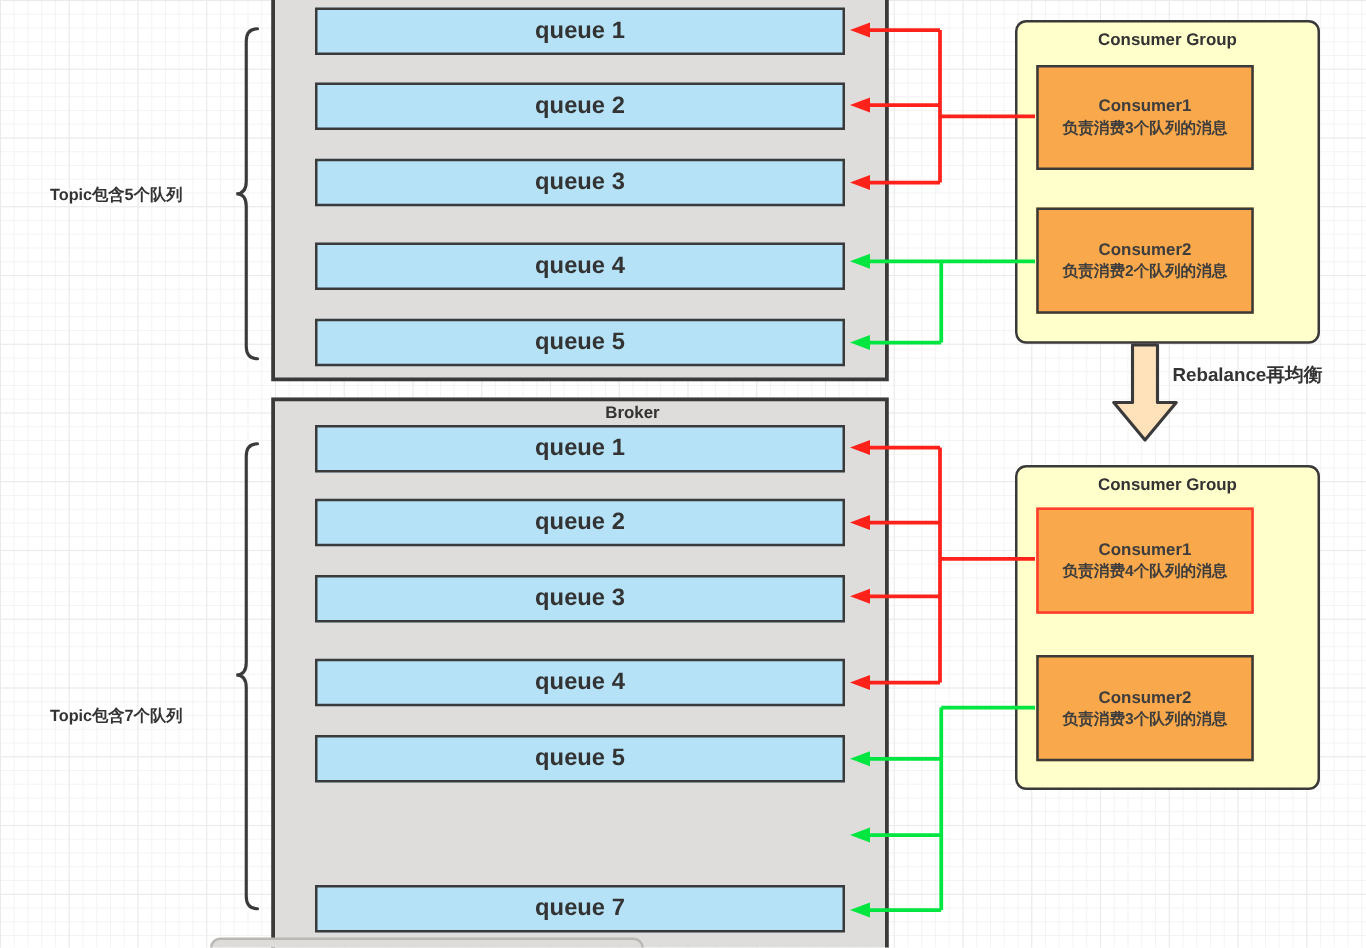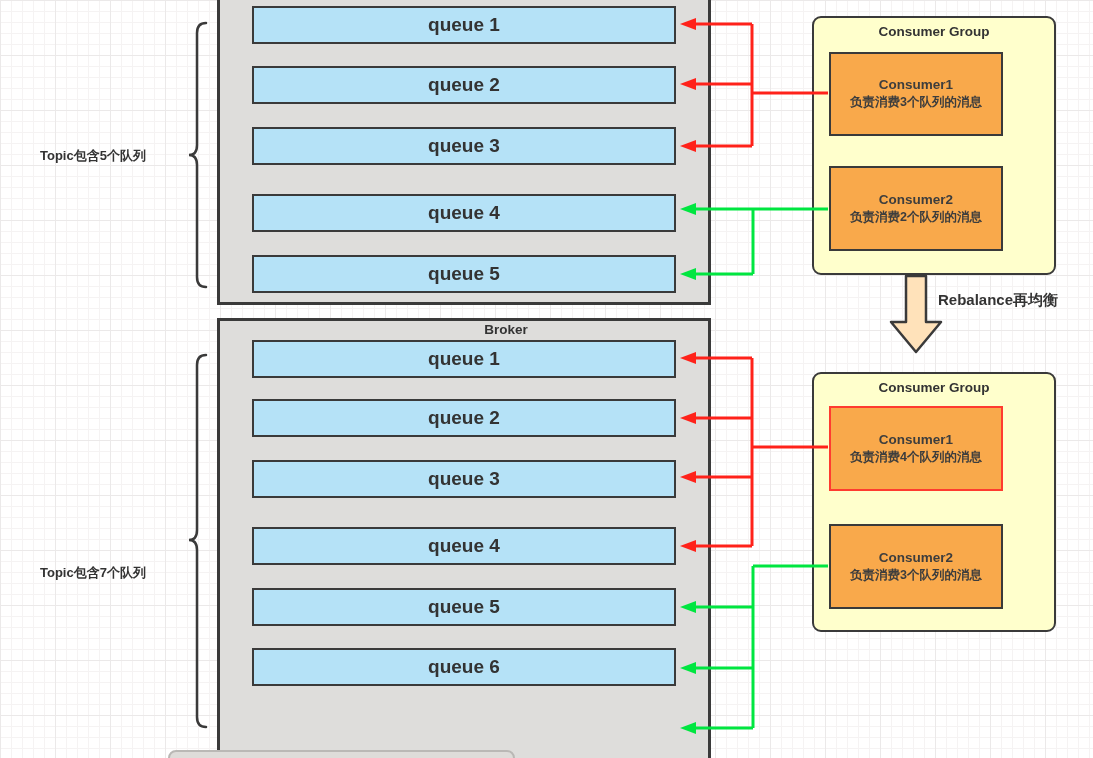--- a/index.html
+++ b/index.html
@@ -92,21 +92,21 @@
   <div class="queue" style="top:255px">queue 5</div>
 
   <div class="broker" id="broker-bottom">
     <div class="broker-title">Broker</div>
   </div>
   <div class="queue" style="top:340px">queue 1</div>
   <div class="queue" style="top:399px">queue 2</div>
   <div class="queue" style="top:460px">queue 3</div>
   <div class="queue" style="top:527px">queue 4</div>
   <div class="queue" style="top:588px">queue 5</div>
-  <div class="queue" style="top:648px">queue 6</div>
+  <div class="queue" style="top:708px">queue 7</div>
 
   <div class="topic-label" id="topic-top">Topic包含5个队列</div>
   <div class="topic-label" id="topic-bottom">Topic包含7个队列</div>
 
   <div class="cgroup" id="cg-top">
     <div class="cg-title">Consumer Group</div>
     <div class="consumer c1">
       <div class="name">Consumer1</div>
       <div class="desc">负责消费3个队列的消息</div>
     </div>

